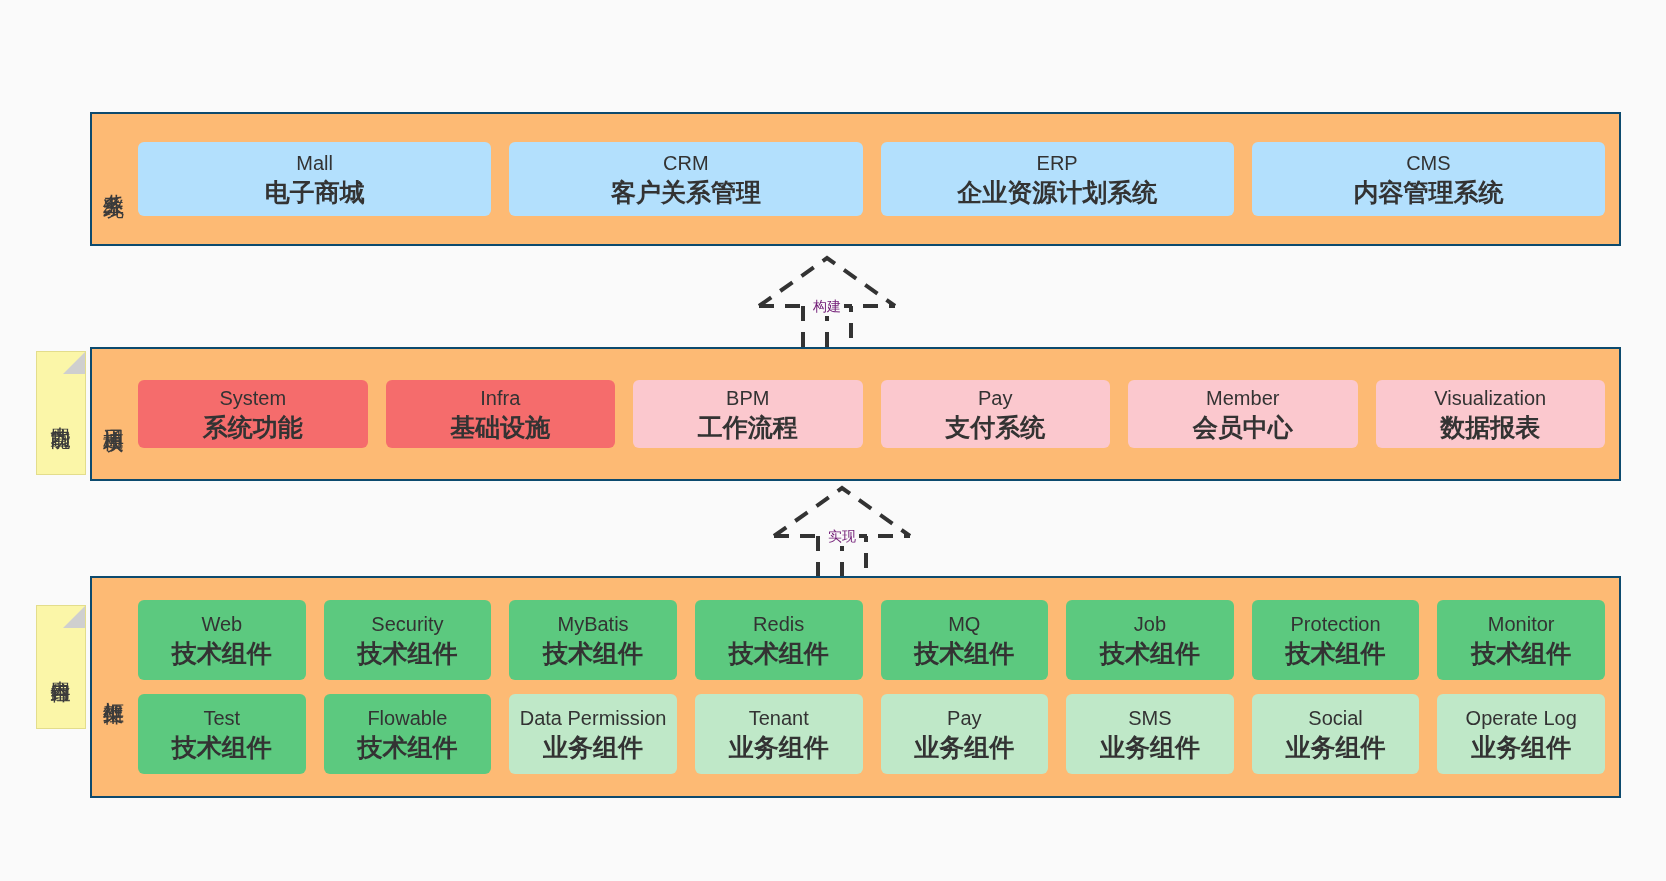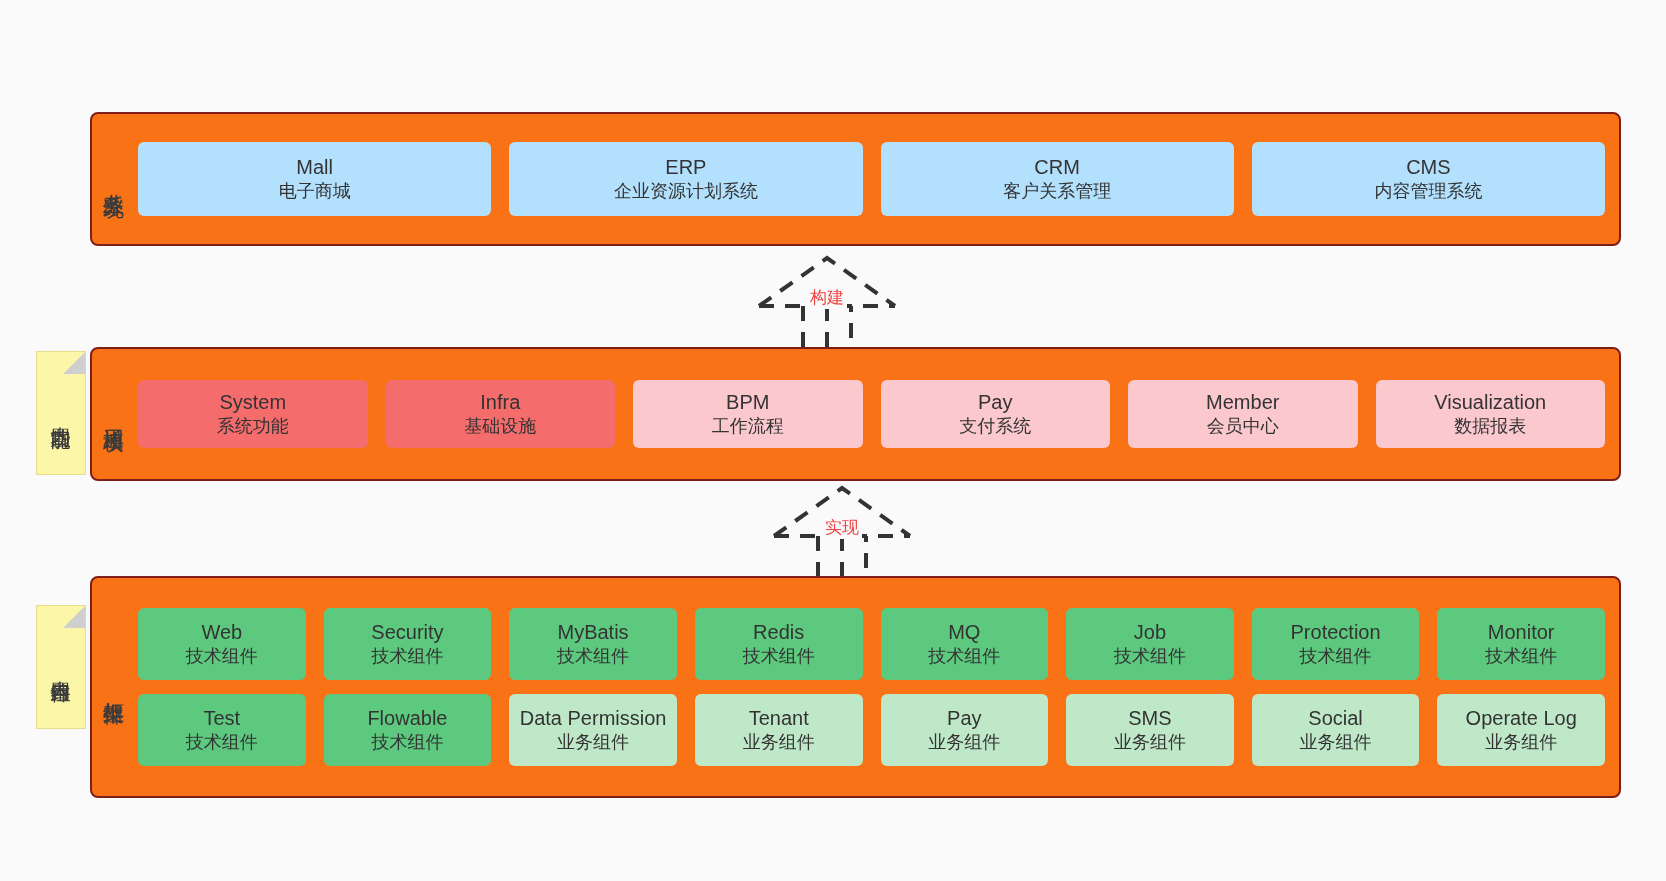--- a/index.html
+++ b/index.html
@@ -13,23 +13,23 @@
     font-family: "Liberation Sans", "DejaVu Sans", sans-serif;
     color: #333333;
     position: relative;
     overflow: hidden;
   }
 
   
   .layer {
     position: absolute;
     box-sizing: border-box;
-    border: 2px solid #7f1d1d;
-    border-radius: 8px;
-    background: #f97316;
+    border: 2px solid #0c4a6e;
+    border-radius: 0;
+    background: #fdba74;
     display: flex;
     align-items: stretch;
   }
 
   
   .layer-label {
     flex: 0 0 auto;
     width: 42px;
     display: flex;
     align-items: center;
@@ -69,38 +69,39 @@
     justify-content: center;
     text-align: center;
     line-height: 1.3;
     padding: 6px 4px;
   }
   .card .t-en {
     font-size: 20px;
     color: #333333;
   }
   .card .t-cn {
-    font-size: 18px;
+    font-size: 25px;
     color: #333333;
+    font-weight: bold;
   }
 
   .c-blue       { background: #b3e0fd; }
   .c-red        { background: #f56c6c; }
   .c-pink       { background: #fbc8ce; }
   .c-green      { background: #5cc97f; }
   .c-lightgreen { background: #bfe8c8; }
 
   
   #layer-business  { left: 90px;  top: 112px; width: 1531px; height: 134px; }
   #layer-common    { left: 90px;  top: 347px; width: 1531px; height: 134px; }
   #layer-framework { left: 90px;  top: 576px; width: 1531px; height: 222px; }
 
   #layer-business  .card { height: 74px; }
   #layer-common    .card { height: 68px; }
-  #layer-framework .card { height: 72px; }
+  #layer-framework .card { height: 80px; }
 
   
   .sticky {
     position: absolute;
     box-sizing: border-box;
     background: #fbf6a8;
     border: 1px solid #e3dd8c;
     display: flex;
     align-items: center;
     justify-content: center;
@@ -129,49 +130,49 @@
   .connector {
     position: absolute;
     width: 180px;
     height: 104px;
   }
   .connector svg { display: block; overflow: visible; }
   .connector .conn-label {
     position: absolute;
     left: 50%;
     transform: translateX(-50%);
-    top: 36px;
-    font-size: 17px;
-    color: #ef4444;
+    top: 48px;
+    font-size: 14px;
+    color: #701a75;
     background: #fafafa;
     padding: 0 3px;
     white-space: nowrap;
     user-select: none;
   }
   #connector-build   { left: 737px; top: 250px; }
   #connector-realize { left: 752px; top: 480px; }
 </style>
 </head>
 <body>
 
 <div class="layer" id="layer-business">
   <div class="layer-label">业务系统</div>
   <div class="layer-body">
     <div class="row">
       <div class="card c-blue">
         <span class="t-en">Mall</span>
         <span class="t-cn">电子商城</span>
       </div>
       <div class="card c-blue">
+        <span class="t-en">CRM</span>
+        <span class="t-cn">客户关系管理</span>
+      </div>
+      <div class="card c-blue">
         <span class="t-en">ERP</span>
         <span class="t-cn">企业资源计划系统</span>
-      </div>
-      <div class="card c-blue">
-        <span class="t-en">CRM</span>
-        <span class="t-cn">客户关系管理</span>
       </div>
       <div class="card c-blue">
         <span class="t-en">CMS</span>
         <span class="t-cn">内容管理系统</span>
       </div>
     </div>
   </div>
 </div>
 
 <div class="connector" id="connector-build">

